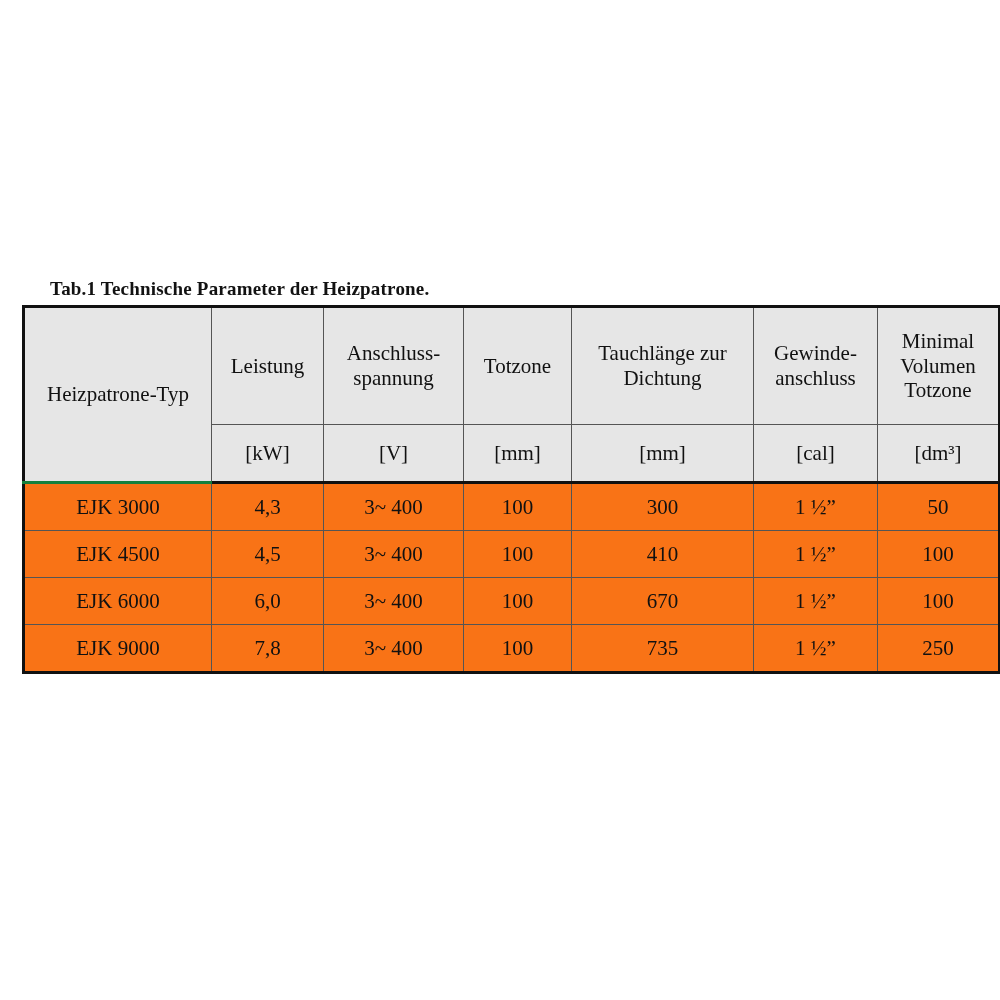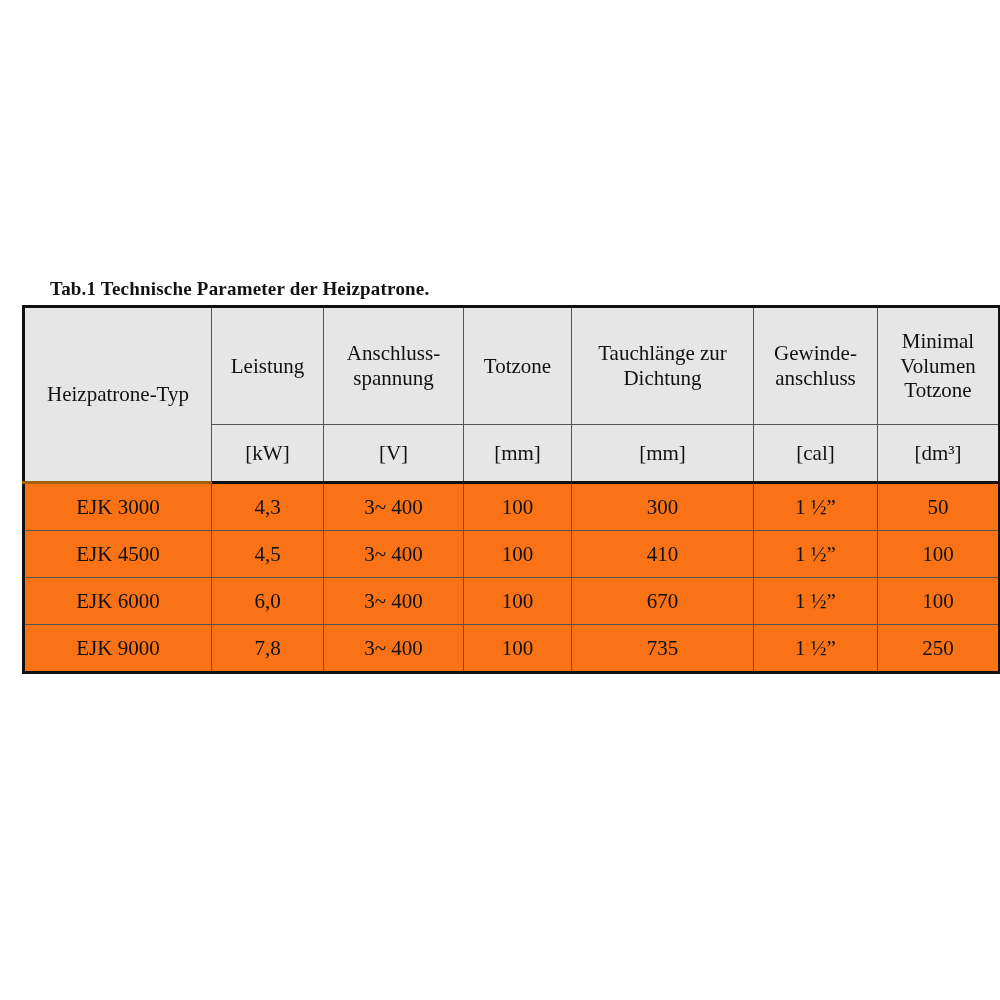--- a/index.html
+++ b/index.html
@@ -65,21 +65,21 @@
   }
   thead td.h-unit {
     height: 48px;
     background: #e6e6e6;
     margin-top: 9px;
   }
   thead tr.unit-row td {
     border-bottom: 3px solid #111111;
   }
   thead td.h-type {
-    border-bottom: 3px solid #a16207;
+    border-bottom: 3px solid #15803d;
   }
   tbody td {
     height: 38px;
     background: #f97316;
   }
   .col-type   { width: 188px; }
   .col-power  { width: 112px; }
   .col-volt   { width: 140px; }
   .col-dead   { width: 108px; }
   .col-length { width: 182px; }

